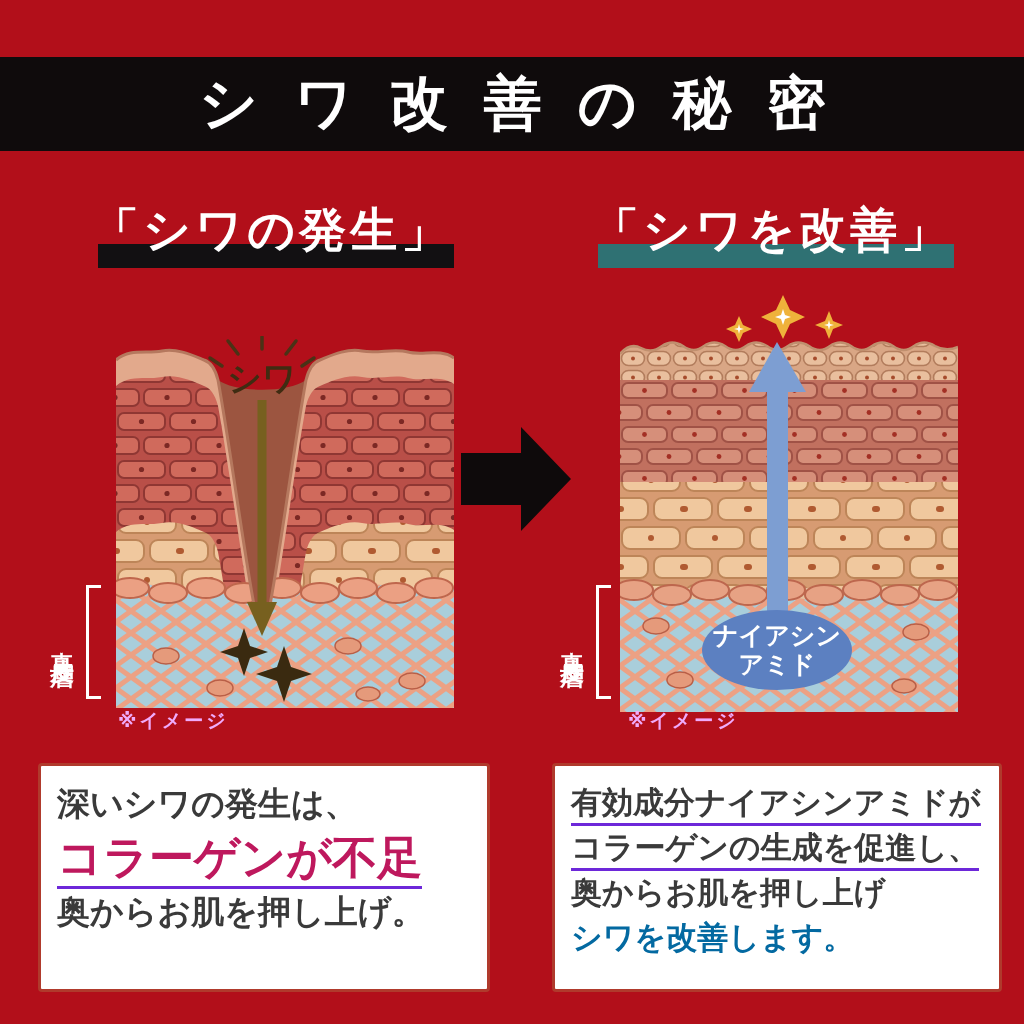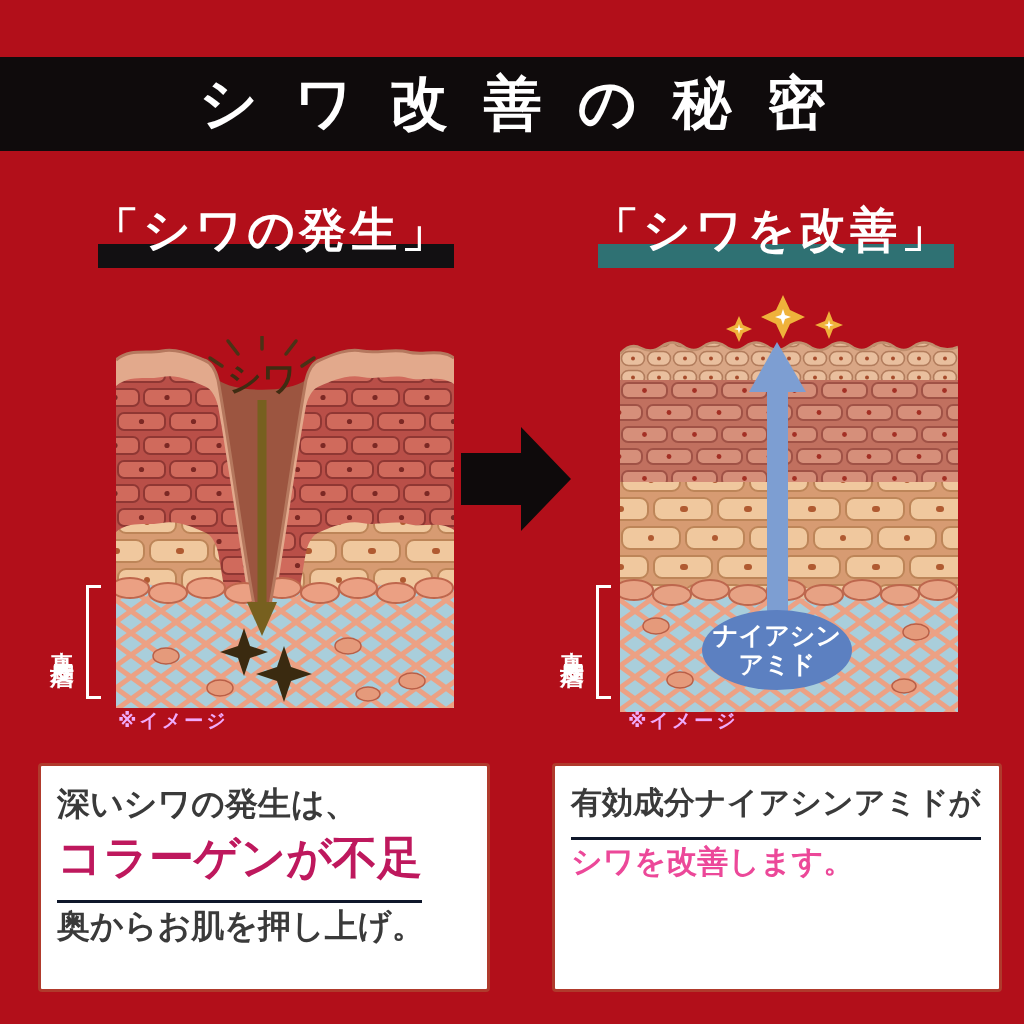--- a/index.html
+++ b/index.html
@@ -39,22 +39,22 @@
     border-left:3px solid #ffffff;border-top:3px solid #ffffff;border-bottom:3px solid #ffffff;
   }
   .fig-caption{position:absolute;color:#f0abfc;font-size:19px;letter-spacing:3px;font-weight:700;}
   .info-box{
     position:absolute;background:#ffffff;border:3px solid #b03a2c;border-radius:4px;
     padding:15px 16px;box-sizing:border-box;
   }
   .desc-line{font-size:33px;font-weight:700;color:#3a3a3a;line-height:1.42;white-space:nowrap;}
   .rbox .desc-line{font-size:31px;line-height:1.45;}
   .desc-big{font-size:45px;color:#be185d;line-height:1.35;}
-  .desc-big2{font-size:41px;color:#ec4899;line-height:1.35;}
-  .underlined{display:inline-block;border-bottom:3px solid #0f172a;padding-bottom:14px;line-height:1.25;}
+  .desc-big2{font-size:41px;color:#0369a1;line-height:1.35;}
+  .underlined{display:inline-block;border-bottom:3px solid #6d28d9;padding-bottom:0;line-height:1.25;}
 </style>
 </head>
 <body>
 
 <div class="stage">
 
   <div class="header-band">
     <div class="title">シワ改善の秘密</div>
   </div>
 
@@ -243,16 +243,18 @@
   <div class="fig-caption" style="left:628px;top:708px;">※イメージ</div>
 
   <div class="info-box" style="left:38px;top:763px;width:452px;height:229px;">
     <div class="desc-line">深いシワの発生は、</div>
     <div class="desc-line desc-big"><span class="underlined">コラーゲンが不足</span></div>
     <div class="desc-line">奥からお肌を押し上げ。</div>
   </div>
 
   <div class="info-box rbox" style="left:552px;top:763px;width:450px;height:229px;">
     <div class="desc-line"><span class="underlined">有効成分ナイアシンアミドが</span></div>
+    <div class="desc-line"><span class="underlined">コラーゲンの生成を促進し、</span></div>
+    <div class="desc-line">奥からお肌を押し上げ</div>
     <div class="desc-line desc-big2">シワを改善します。</div>
   </div>
 
 </div>
 
 </body></html>

